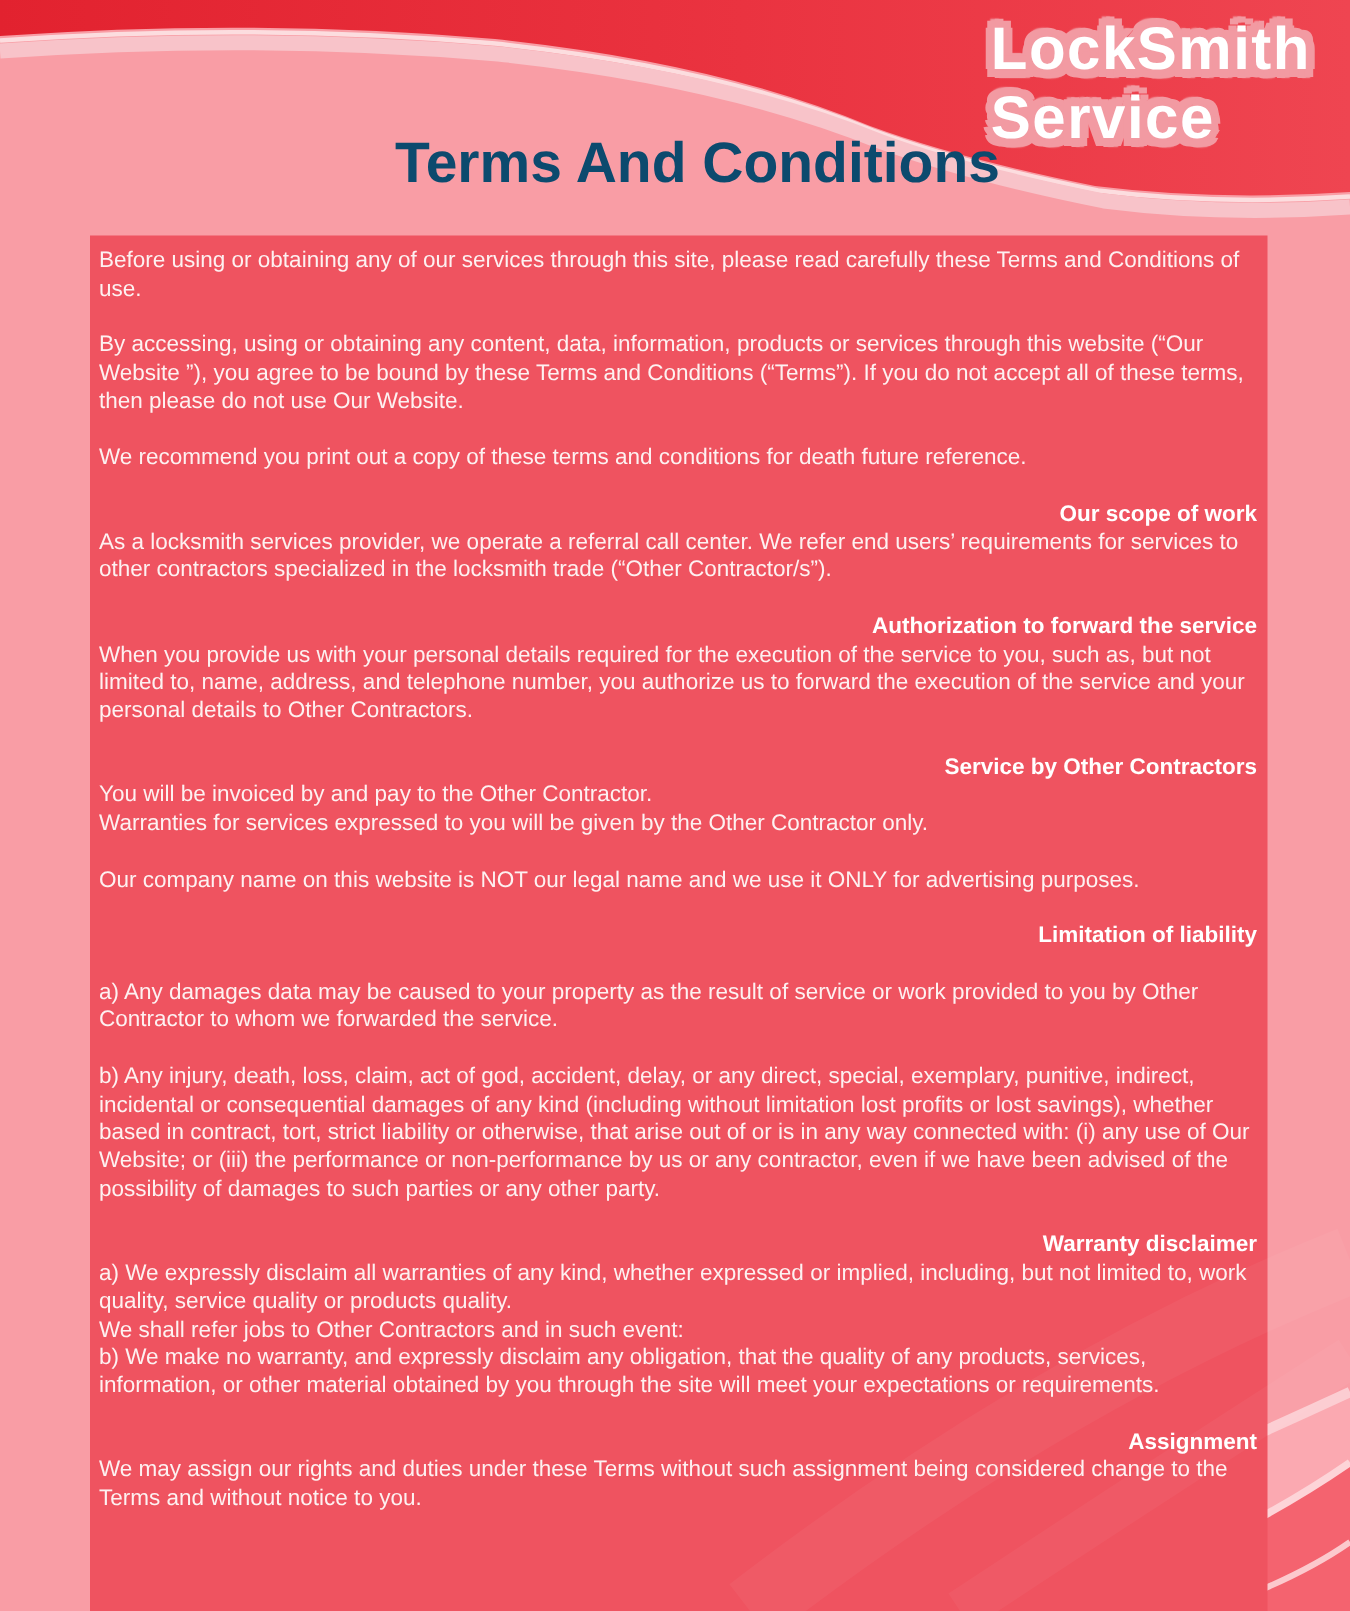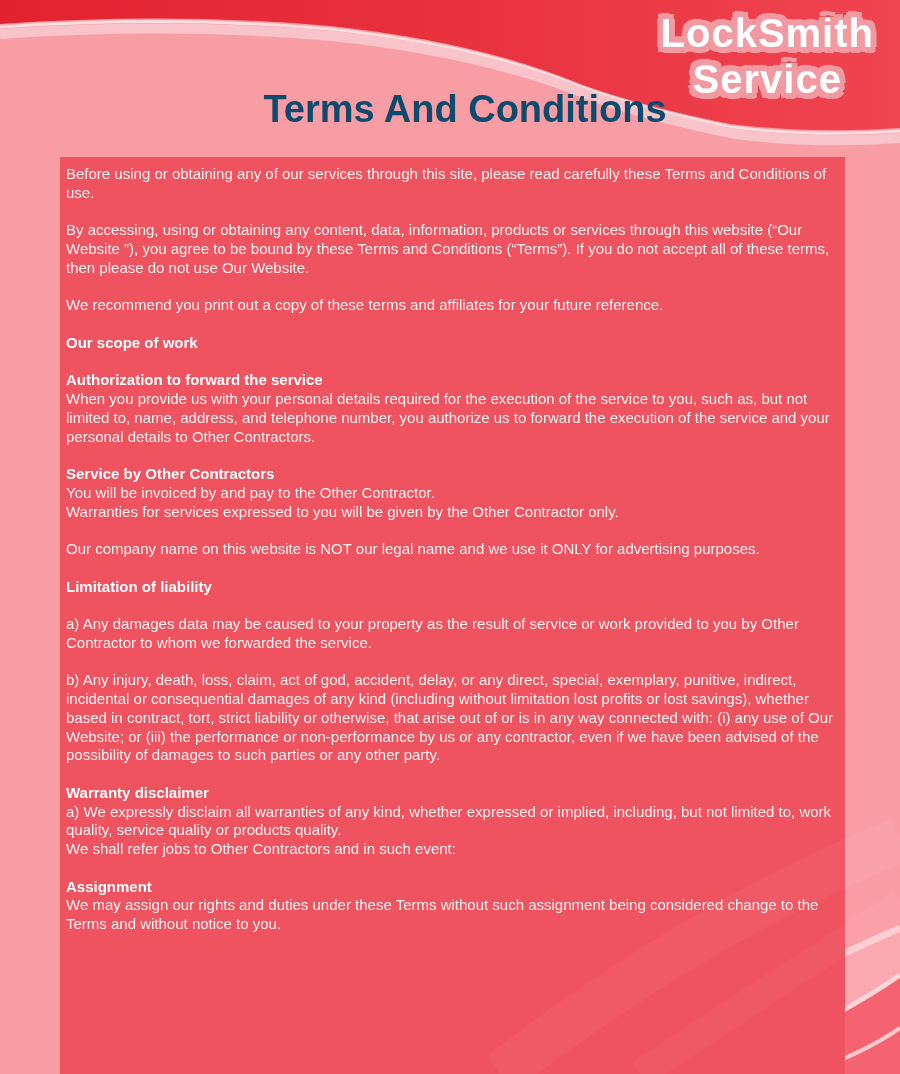--- a/index.html
+++ b/index.html
@@ -3,21 +3,21 @@
 <meta charset="utf-8">
 <style>
   html,body{margin:0;padding:0;}
   body{width:900px;height:1074px;font-family:"Liberation Sans","DejaVu Sans",sans-serif;}
   .stage{position:relative;width:900px;height:1074px;overflow:hidden;background:#f99da5;}
   .bg-svg{position:absolute;left:0;top:0;z-index:0;}
   .overlay-svg{position:absolute;left:0;top:0;z-index:3;pointer-events:none;}
 
   .logo{
     position:absolute;top:10px;right:26px;z-index:2;
-    text-align:center;color:#ffffff;font-weight:bold;
+    text-align:left;color:#ffffff;font-weight:bold;
     font-size:40px;line-height:46px;letter-spacing:1px;
     text-shadow:
       -5px -5px 0 #f29aa2, 5px -5px 0 #f29aa2,
       -5px 5px 0 #f29aa2, 5px 5px 0 #f29aa2,
       -6px 0 0 #f29aa2, 6px 0 0 #f29aa2,
       0 -6px 0 #f29aa2, 0 6px 0 #f29aa2,
       -4px 3px 0 #f29aa2, 4px 3px 0 #f29aa2,
       -3px -6px 1px #f29aa2, 3px 6px 1px #f29aa2;
   }
 
@@ -28,21 +28,21 @@
   }
 
   .terms-panel{
     position:absolute;left:60px;top:138px;z-index:1;
     width:785px;height:946px;box-sizing:border-box;
     background:#ef5360;
     padding:8px 7px 0 6px;
     color:#fdf1f1;
     font-size:15px;line-height:18.75px;margin-top:19px;
   }
-  .terms-panel .heading{font-weight:bold;color:#ffffff;}
+  .terms-panel .heading{font-weight:bold;color:#ffffff;text-align:right;}
   .terms-panel .para{}
   .terms-panel .gap{height:18.75px;}
 </style>
 </head>
 <body>
 
 <div class="stage">
 
   <svg class="bg-svg" width="900" height="1074" viewBox="0 0 900 1074">
     <defs>
@@ -78,42 +78,44 @@
   </div>
 
   <div class="page-title">Terms And Conditions</div>
 
   <div class="terms-panel">
     <div>
         <div class="para">Before using or obtaining any of our services through this site, please read carefully these Terms and Conditions of use.</div>
         <div class="gap"></div>
         <div class="para">By accessing, using or obtaining any content, data, information, products or services through this website (“Our Website ”), you agree to be bound by these Terms and Conditions (“Terms”). If you do not accept all of these terms, then please do not use Our Website.</div>
         <div class="gap"></div>
-        <div class="para">We recommend you print out a copy of these terms and affiliates for your future reference.</div>
+        <div class="para">We recommend you print out a copy of these terms and conditions for death future reference.</div>
         <div class="gap"></div>
         <div class="heading">Our scope of work</div>
+        <div class="para">As a locksmith services provider, we operate a referral call center. We refer end users’ requirements for services to other contractors specialized in the locksmith trade (“Other Contractor/s”).</div>
         <div class="gap"></div>
         <div class="heading">Authorization to forward the service</div>
         <div class="para">When you provide us with your personal details required for the execution of the service to you, such as, but not limited to, name, address, and telephone number, you authorize us to forward the execution of the service and your personal details to Other Contractors.</div>
         <div class="gap"></div>
         <div class="heading">Service by Other Contractors</div>
         <div class="para">You will be invoiced by and pay to the Other Contractor.</div>
         <div class="para">Warranties for services expressed to you will be given by the Other Contractor only.</div>
         <div class="gap"></div>
         <div class="para">Our company name on this website is NOT our legal name and we use it ONLY for advertising purposes.</div>
         <div class="gap"></div>
         <div class="heading">Limitation of liability</div>
         <div class="gap"></div>
         <div class="para">a) Any damages data may be caused to your property as the result of service or work provided to you by Other Contractor to whom we forwarded the service.</div>
         <div class="gap"></div>
         <div class="para">b) Any injury, death, loss, claim, act of god, accident, delay, or any direct, special, exemplary, punitive, indirect, incidental or consequential damages of any kind (including without limitation lost profits or lost savings), whether based in contract, tort, strict liability or otherwise, that arise out of or is in any way connected with: (i) any use of Our Website; or (iii) the performance or non-performance by us or any contractor, even if we have been advised of the possibility of damages to such parties or any other party.</div>
         <div class="gap"></div>
         <div class="heading">Warranty disclaimer</div>
         <div class="para">a) We expressly disclaim all warranties of any kind, whether expressed or implied, including, but not limited to, work quality, service quality or products quality.</div>
         <div class="para">We shall refer jobs to Other Contractors and in such event:</div>
+        <div class="para">b) We make no warranty, and expressly disclaim any obligation, that the quality of any products, services, information, or other material obtained by you through the site will meet your expectations or requirements.</div>
         <div class="gap"></div>
         <div class="heading">Assignment</div>
         <div class="para">We may assign our rights and duties under these Terms without such assignment being considered change to the Terms and without notice to you.</div>
       </div>
   </div>
 
   <svg class="overlay-svg" width="900" height="1074" viewBox="0 0 900 1074">
     <path d="M500,1074 Q700,920 900,840" stroke="#ffffff" stroke-width="45" fill="none" opacity="0.045"></path>
     <path d="M640,1074 Q790,975 900,905" stroke="#ffffff" stroke-width="28" fill="none" opacity="0.04"></path>
   </svg>

